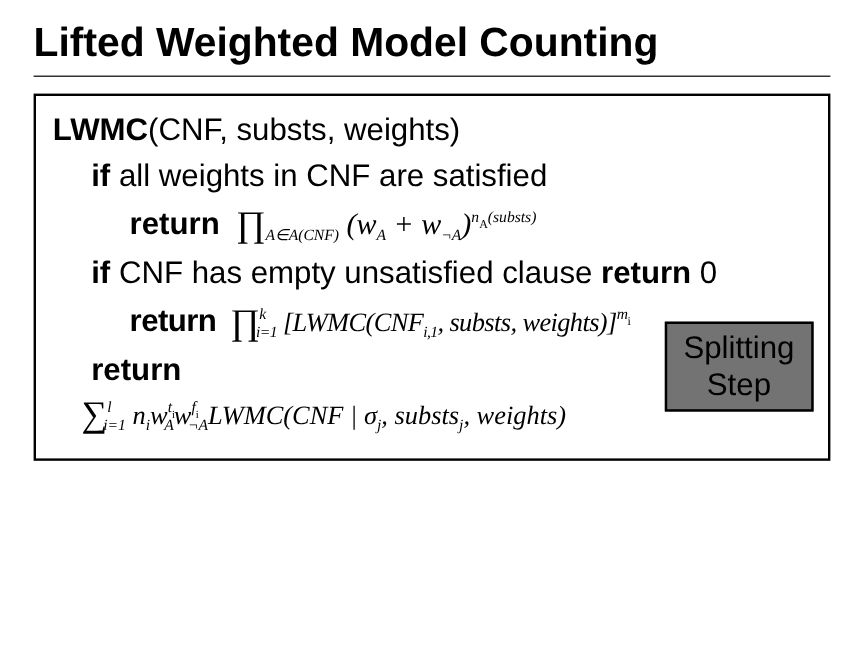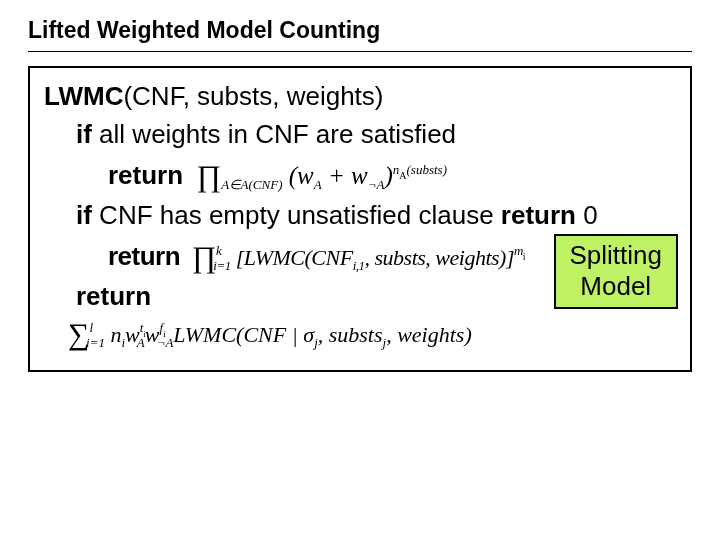--- a/index.html
+++ b/index.html
@@ -18,21 +18,21 @@
     position: relative;
     box-sizing: border-box;
     padding: 18px 28px 0 28px;
   }
   .title-wrap {
     border-bottom: 1px solid #000;
     padding-bottom: 8px;
     margin-bottom: 14px;
   }
   .title {
-    font-size: 23px;
+    font-size: 34px;
     font-weight: bold;
     line-height: 1.1;
   }
   .algo-box {
     border: 2px solid #000;
     padding: 10px 14px 14px 14px;
     font-size: 26px;
     line-height: 1.45;
     position: relative;
   }
@@ -64,23 +64,23 @@
   .sup {
     font-size: 13px;
     vertical-align: 10px;
     font-style: italic;
   }
   .subn { font-style: normal; }
   .tight { letter-spacing: -0.5px; }
   .splitting-badge {
     position: absolute;
     right: 12px;
-    bottom: 61px;
+    bottom: 39px;
     border: 2px solid #000;
-    background: #bef264;
+    background: #737373;
     padding: 4px 14px;
     font-size: 26px;
     text-align: center;
     line-height: 1.2;
   }
   .formula-line {
     padding-left: 24px;
     margin-top: -4px;
   }
 </style>
@@ -131,18 +131,18 @@
 
     <div class="row formula-line">
       <span class="math-sm">
         <span class="op">∑</span><span class="sup">l</span><span class="sub" style="margin-left:-7px;">i=1</span>
         n<span class="sub">i</span>w<span class="sup">t<span class="sub subn" style="font-size:9px;">i</span></span><span class="sub" style="margin-left:-9px;">A</span>w<span class="sup">f<span class="sub subn" style="font-size:9px;">i</span></span><span class="sub" style="margin-left:-9px;">¬A</span>LWMC(CNF | σ<span class="sub">j</span>, substs<span class="sub">j</span>, weights)
       </span>
     </div>
 
     <div class="splitting-badge">
       <div>Splitting</div>
-      <div>Model</div>
+      <div>Step</div>
     </div>
 
   </div>
 
 </div>
 
 </body></html>

